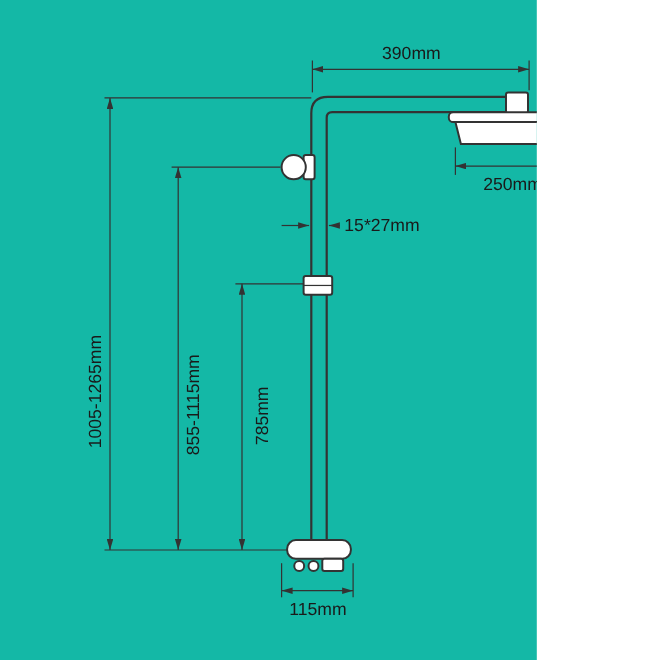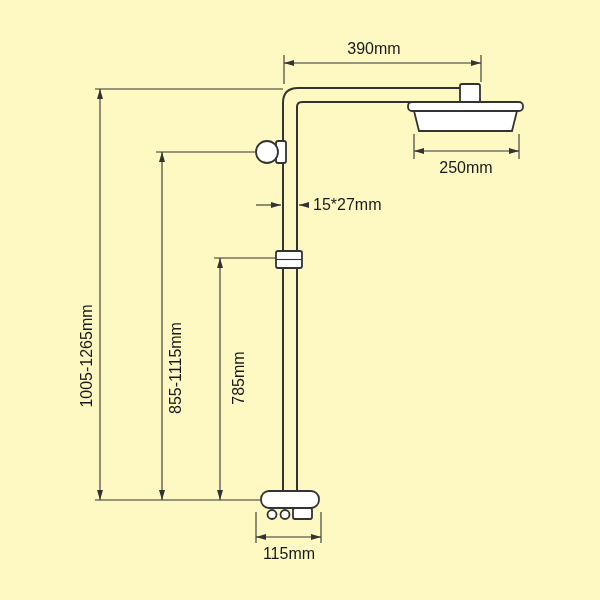--- a/index.html
+++ b/index.html
@@ -2,23 +2,23 @@
 <html><head>
 <meta charset="utf-8">
 <style>
   html, body {
     margin: 0;
     padding: 0;
     background: #ffffff;
   }
   .canvas {
     position: relative;
-    width: 600px;
+    width: 488px;
     height: 600px;
-    background: #fef9c3;
+    background: #14b8a6;
     overflow: hidden;
   }
   svg {
     display: block;
   }
   svg text {
     font-family: "Liberation Sans", "DejaVu Sans", sans-serif;
     font-size: 16px;
     fill: #1a1a1a;
   }

